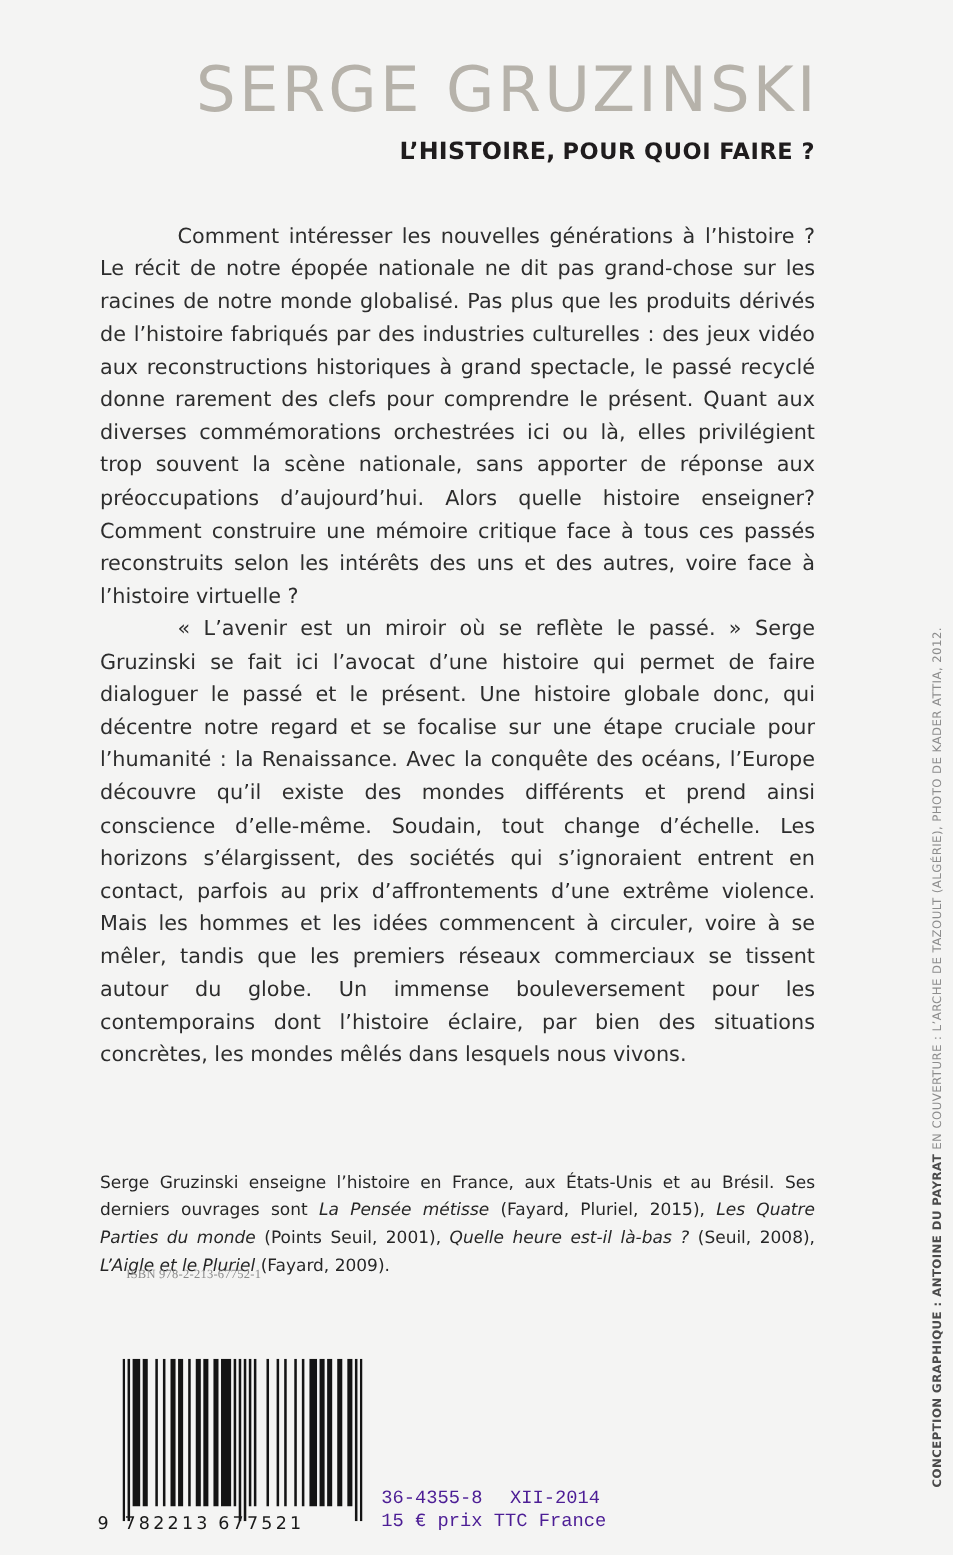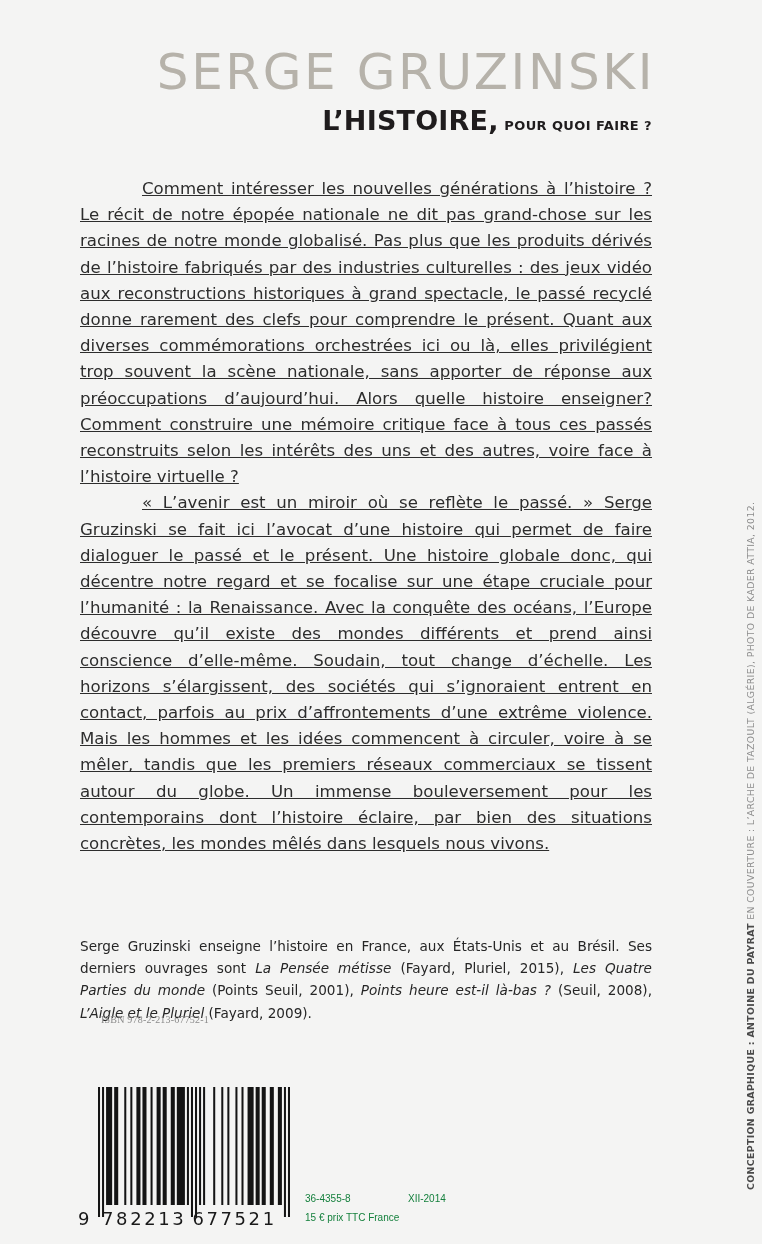--- a/index.html
+++ b/index.html
@@ -25,32 +25,32 @@
     .author span { font-weight: normal; color: #b3afa7; opacity: 0.95; }
     .subtitle {
       position: absolute; left: 60px; top: 104px; width: 592px;
       text-align: right;
       font-family: "DejaVu Sans", sans-serif;
       font-weight: bold;
       color: #1f1c1d;
       white-space: nowrap;
       line-height: 34px;
     }
-    .subtitle .big { font-size: 27px; letter-spacing: 0.2px; margin-top: 24px; }
-    .subtitle .small { font-size: 13px; letter-spacing: 0.4px; }
+    .subtitle .big { font-size: 19px; letter-spacing: 0.2px; margin-top: 24px; }
+    .subtitle .small { font-size: 18px; letter-spacing: 0.4px; }
 
     .body-text {
       position: absolute; left: 80px; top: 176px; width: 572px;
       font-family: "DejaVu Sans", sans-serif;
       font-size: 16.6px;
       line-height: 26.2px;
       color: #2d2d2d;
       text-align: justify;
     }
-    .body-text p { margin: 0; text-indent: 62px; text-decoration: underline; }
+    .body-text p { margin: 0; text-indent: 62px; }
 
     .bio {
       position: absolute; left: 80px; top: 935px; width: 572px;
       font-family: "DejaVu Sans", sans-serif;
       font-size: 13.6px;
       line-height: 22.2px;
       color: #262626;
       text-align: justify;
     }
     .bio p { margin: 0; }
@@ -61,31 +61,31 @@
       font-family: "Liberation Serif", serif;
       font-size: 10px; color: #8a8a8a; letter-spacing: 0.2px;
     }
     .barcode {
       position: absolute; left: 98px; top: 1087px; width: 192px; height: 130px;
     }
     .barcode svg { display: block; }
     .barcode-digits {
       position: absolute; left: 78px; top: 1207px; width: 215px;
       font-family: "DejaVu Sans", sans-serif;
-      font-size: 18px; color: #1a1a1a; letter-spacing: 2.6px;
+      font-size: 14px; color: #1a1a1a; letter-spacing: 2.6px;
       line-height: 24px;
       white-space: nowrap;
     }
     .barcode-digits .d-first { margin-right: 10px; }
     .barcode-digits .d-gap { display: inline-block; width: 6px; }
 
     .pubinfo {
       position: absolute; left: 305px; top: 1190px;
-      font-family: Liberation Sans, sans-serif;
-      font-size: 10px; color: #15803d; line-height: 18.5px;
+      font-family: Liberation Mono, monospace;
+      font-size: 15px; color: #4c1d95; line-height: 18.5px;
       white-space: nowrap;
     }
     .pubinfo .code { display: inline-block; width: 103px; }
 
     .credits {
       position: absolute; left: 745px; top: 1190px;
       transform: rotate(-90deg); transform-origin: 0 0;
       white-space: nowrap;
       font-family: "DejaVu Sans", sans-serif;
       font-size: 9.4px; letter-spacing: 0.35px;
@@ -107,21 +107,21 @@
     <span class="big">L’HISTOIRE,</span>
     <span class="small">POUR QUOI FAIRE ?</span>
   </div>
 
   <div class="body-text">
     <p>Comment intéresser les nouvelles générations à l’histoire ? Le récit de notre épopée nationale ne dit pas grand-chose sur les racines de notre monde globalisé. Pas plus que les produits dérivés de l’histoire fabriqués par des industries culturelles : des jeux vidéo aux reconstructions historiques à grand spectacle, le passé recyclé donne rarement des clefs pour comprendre le présent. Quant aux diverses commémorations orchestrées ici ou là, elles privilégient trop souvent la scène nationale, sans apporter de réponse aux préoccupations d’aujourd’hui. Alors quelle histoire enseigner? Comment construire une mémoire critique face à tous ces passés reconstruits selon les intérêts des uns et des autres, voire face à l’histoire virtuelle ?</p>
     <p>« L’avenir est un miroir où se reflète le passé. » Serge Gruzinski se fait ici l’avocat d’une histoire qui permet de faire dialoguer le passé et le présent. Une histoire globale donc, qui décentre notre regard et se focalise sur une étape cruciale pour l’humanité : la Renaissance. Avec la conquête des océans, l’Europe découvre qu’il existe des mondes différents et prend ainsi conscience d’elle-même. Soudain, tout change d’échelle. Les horizons s’élargissent, des sociétés qui s’ignoraient entrent en contact, parfois au prix d’affrontements d’une extrême violence. Mais les hommes et les idées commencent à circuler, voire à se mêler, tandis que les premiers réseaux commerciaux se tissent autour du globe. Un immense bouleversement pour les contemporains dont l’histoire éclaire, par bien des situations concrètes, les mondes mêlés dans lesquels nous vivons.</p>
   </div>
 
   <div class="bio">
-    <p id="bio-p"><span>Serge Gruzinski enseigne l’histoire en France, aux États-Unis et au Brésil. Ses derniers ouvrages sont </span><em>La Pensée métisse</em><span> (Fayard, Pluriel, 2015), </span><em>Les Quatre Parties du monde</em><span> (Points Seuil, 2001), </span><em>Points heure est-il là-bas ?</em><span> (Seuil, 2008), </span><em>L’Aigle et le Pluriel</em><span> (Fayard, 2009).</span></p>
+    <p id="bio-p"><span>Serge Gruzinski enseigne l’histoire en France, aux États-Unis et au Brésil. Ses derniers ouvrages sont </span><em>La Pensée métisse</em><span> (Fayard, Pluriel, 2015), </span><em>Les Quatre Parties du monde</em><span> (Points Seuil, 2001), </span><em>Quelle heure est-il là-bas ?</em><span> (Seuil, 2008), </span><em>L’Aigle et le Pluriel</em><span> (Fayard, 2009).</span></p>
   </div>
 
   <div class="isbn-label">ISBN 978-2-213-67752-1</div>
 
   <div class="barcode">
     <svg id="barcode-svg" width="192" height="130" viewBox="0 0 192 130">
         <rect x="0.00" y="0" width="2.02" height="130" fill="#141414"></rect>
         <rect x="4.04" y="0" width="2.02" height="130" fill="#141414"></rect>
         <rect x="8.08" y="0" width="6.06" height="118" fill="#141414"></rect>
         <rect x="16.17" y="0" width="4.04" height="118" fill="#141414"></rect>

